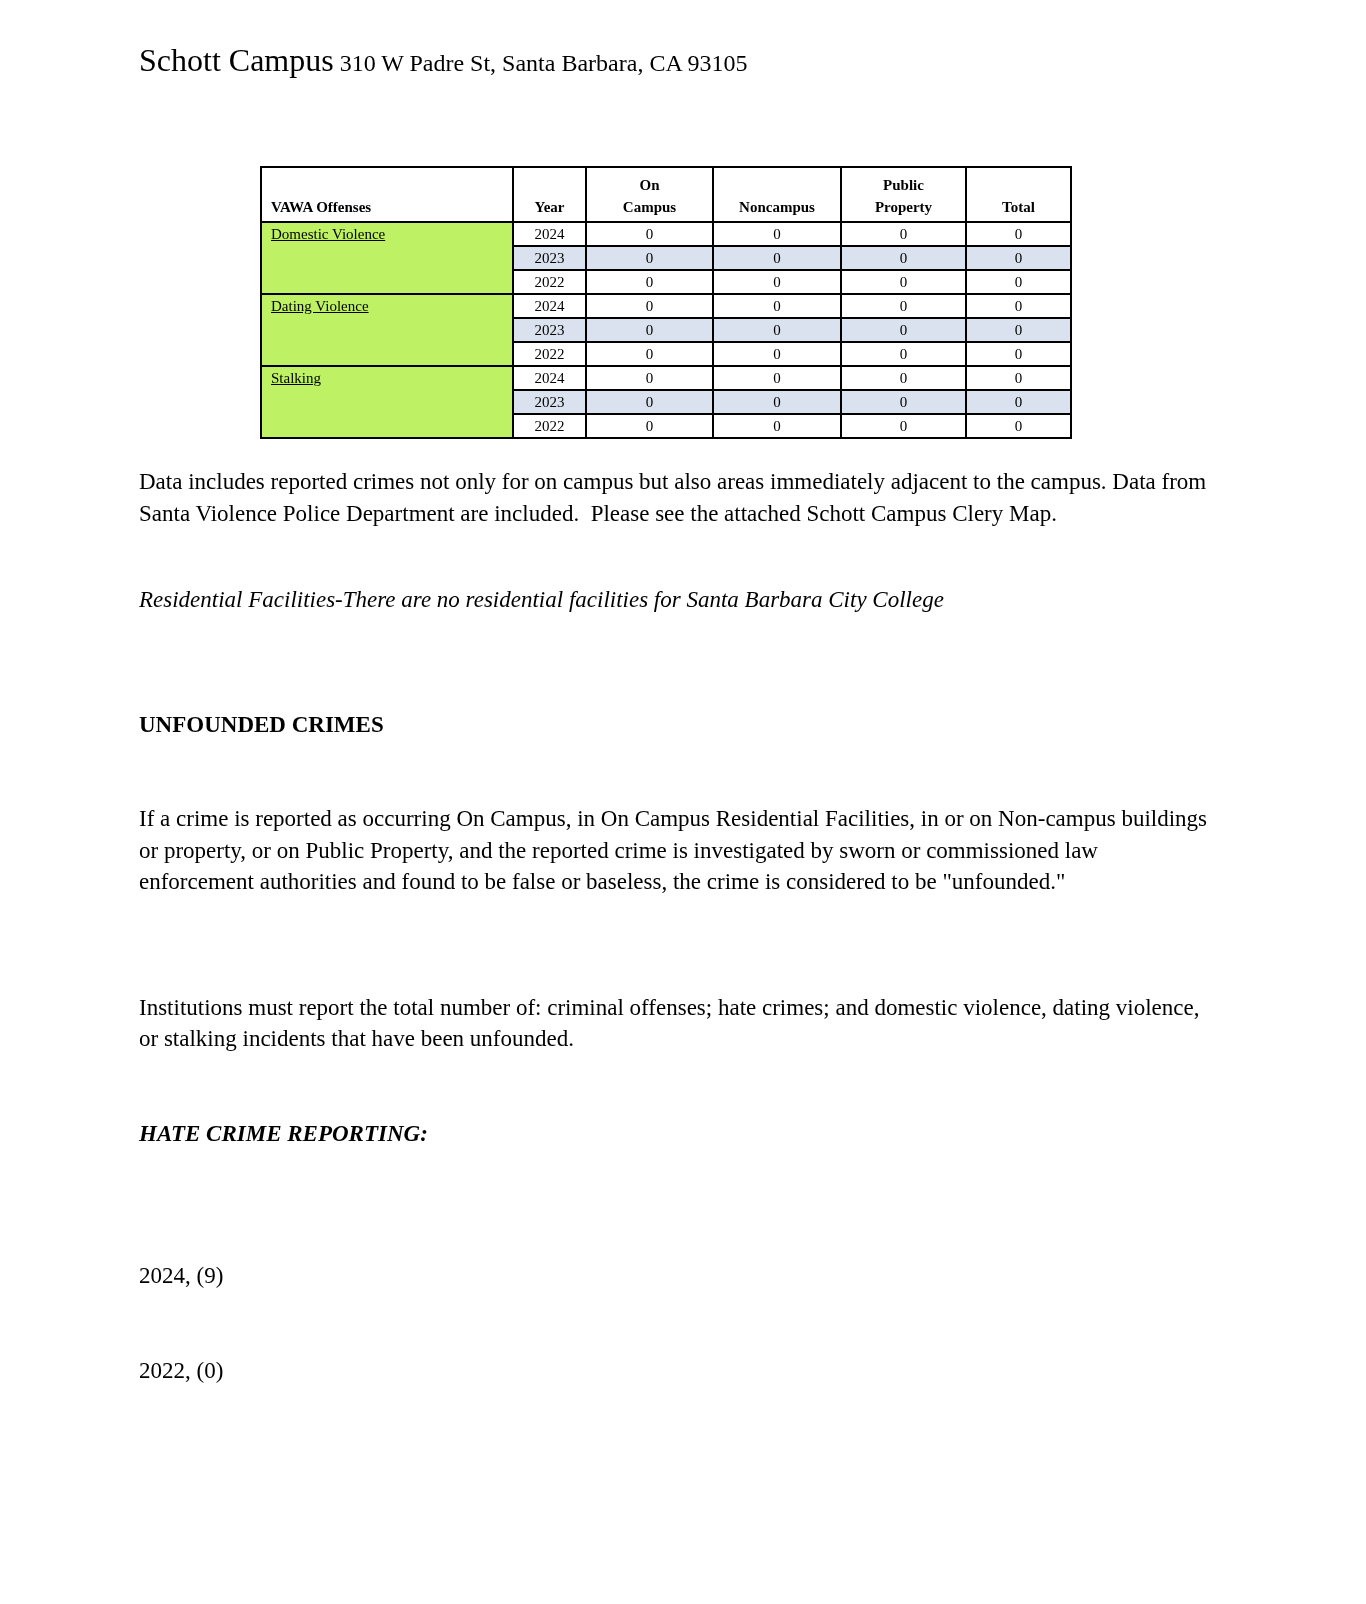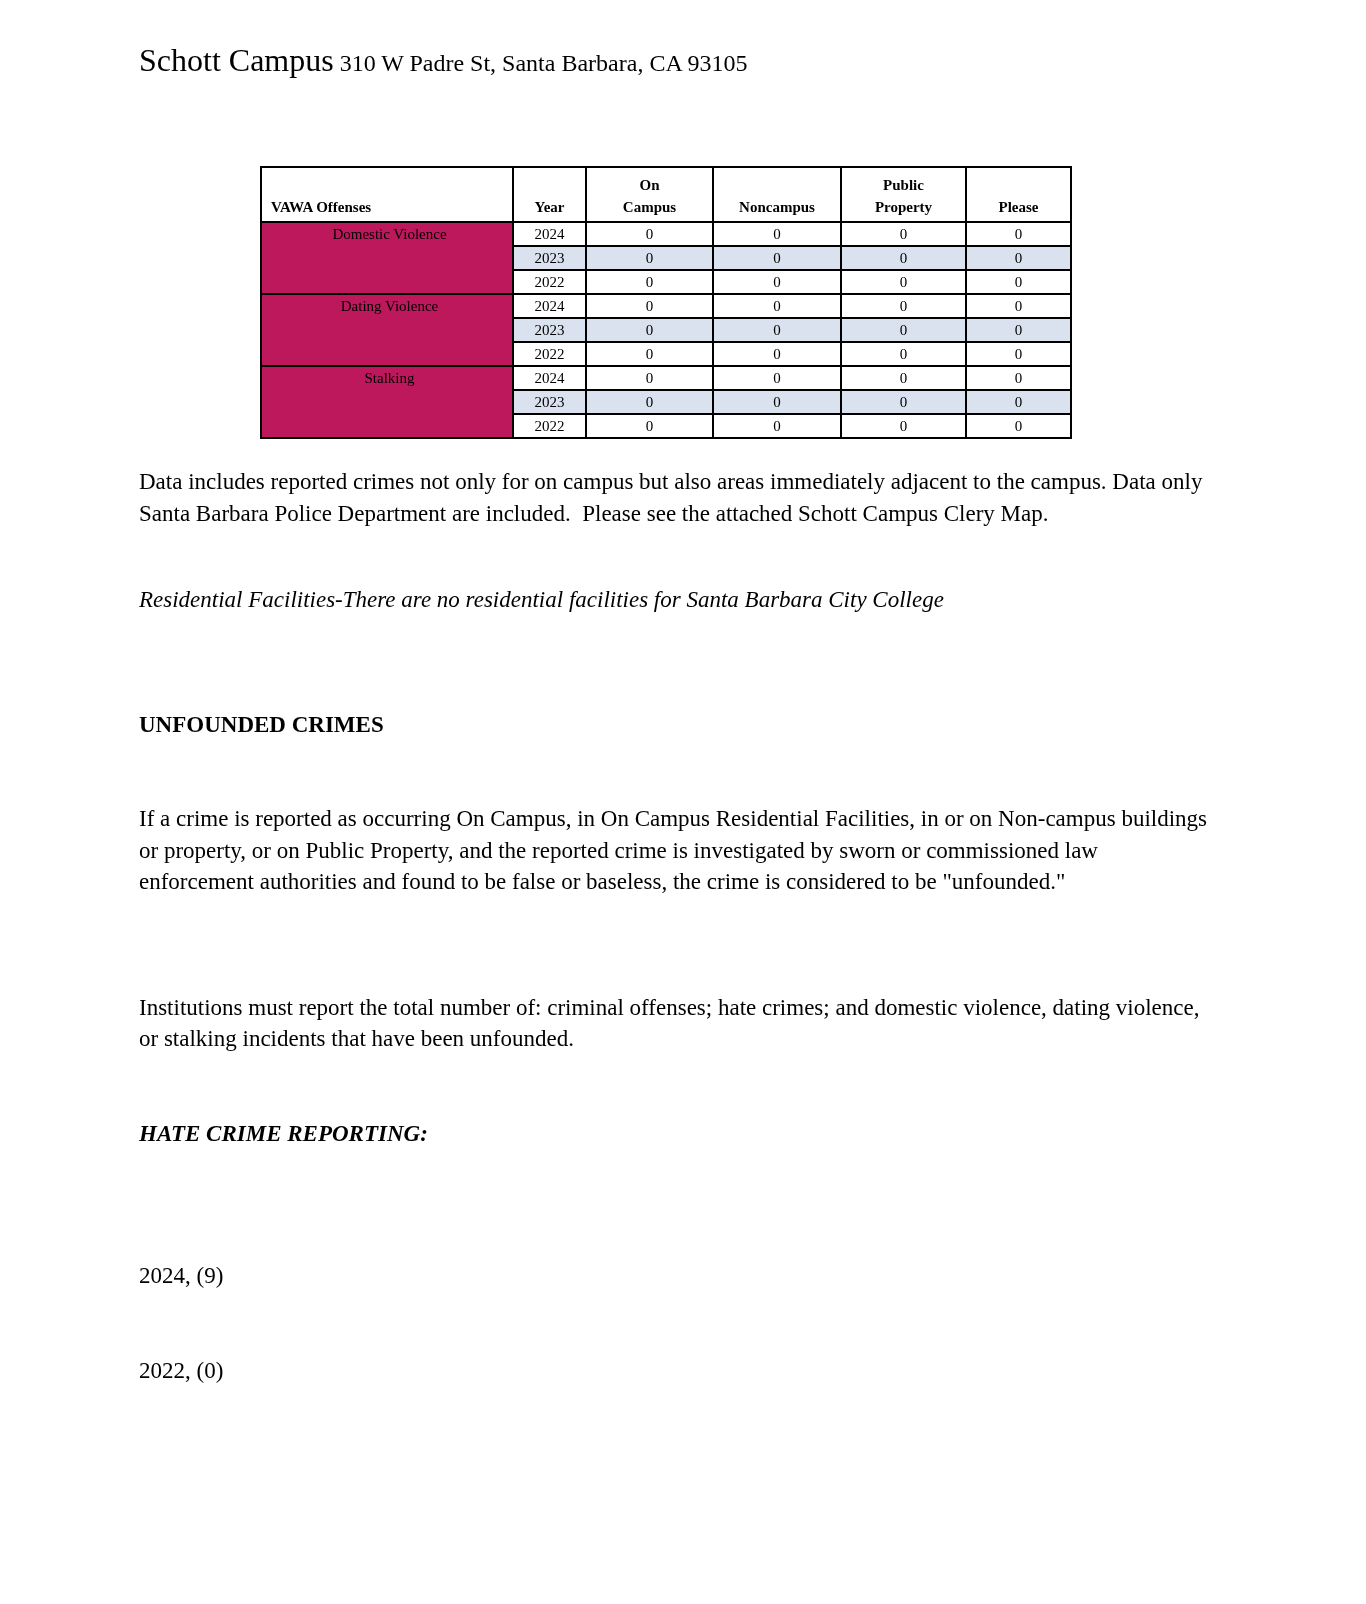--- a/index.html
+++ b/index.html
@@ -54,24 +54,25 @@
     padding-left: 9px;
   }
   table.vawa tbody tr {
     height: 24px;
   }
   table.vawa tbody td {
     text-align: center;
     vertical-align: middle;
   }
   table.vawa tbody td.offense {
-    text-align: center;
+    text-align: left;
     vertical-align: top;
     padding-left: 9px;
-    background: #be185d;
+    background: #bef264;
+    text-decoration: underline;
   }
   table.vawa tbody tr.shaded td {
     background: var(--highlight-color, #dbe2ef);
   }
   
   .body-text {
     width: 1078px;
     font-size: 23px;
     line-height: 31.5px;
     white-space: pre-wrap;
@@ -107,21 +108,21 @@
     </colgroup>
     <thead>
       <tr>
         <th class="offense-col">VAWA Offenses</th>
         <th>Year</th>
         <th>On
 Campus</th>
         <th>Noncampus</th>
         <th>Public
 Property</th>
-        <th>Please</th>
+        <th>Total</th>
       </tr>
     </thead>
     <tbody>
 
       <tr>
         <td class="offense" rowspan="3">Domestic Violence</td>
         <td>2024</td>
         <td>0</td>
         <td>0</td>
         <td>0</td>
@@ -183,21 +184,21 @@
       <tr>
         <td>2022</td>
         <td>0</td>
         <td>0</td>
         <td>0</td>
         <td>0</td>
       </tr>
     </tbody>
   </table>
 
-  <div class="body-text p-data">Data includes reported crimes not only for on campus but also areas immediately adjacent to the campus. Data only Santa Barbara Police Department are included.  Please see the attached Schott Campus Clery Map.</div>
+  <div class="body-text p-data">Data includes reported crimes not only for on campus but also areas immediately adjacent to the campus. Data from Santa Violence Police Department are included.  Please see the attached Schott Campus Clery Map.</div>
 
   <div class="body-text p-residential">Residential Facilities-There are no residential facilities for Santa Barbara City College</div>
 
   <div class="body-text p-unfounded">
     <div class="section-heading">UNFOUNDED CRIMES</div>
     <div>If a crime is reported as occurring On Campus, in On Campus Residential Facilities, in or on Non-campus buildings or property, or on Public Property, and the reported crime is investigated by sworn or commissioned law enforcement authorities and found to be false or baseless, the crime is considered to be "unfounded."</div>
   </div>
 
   <div class="body-text p-institutions">Institutions must report the total number of: criminal offenses; hate crimes; and domestic violence, dating violence, or stalking incidents that have been unfounded.</div>
 

